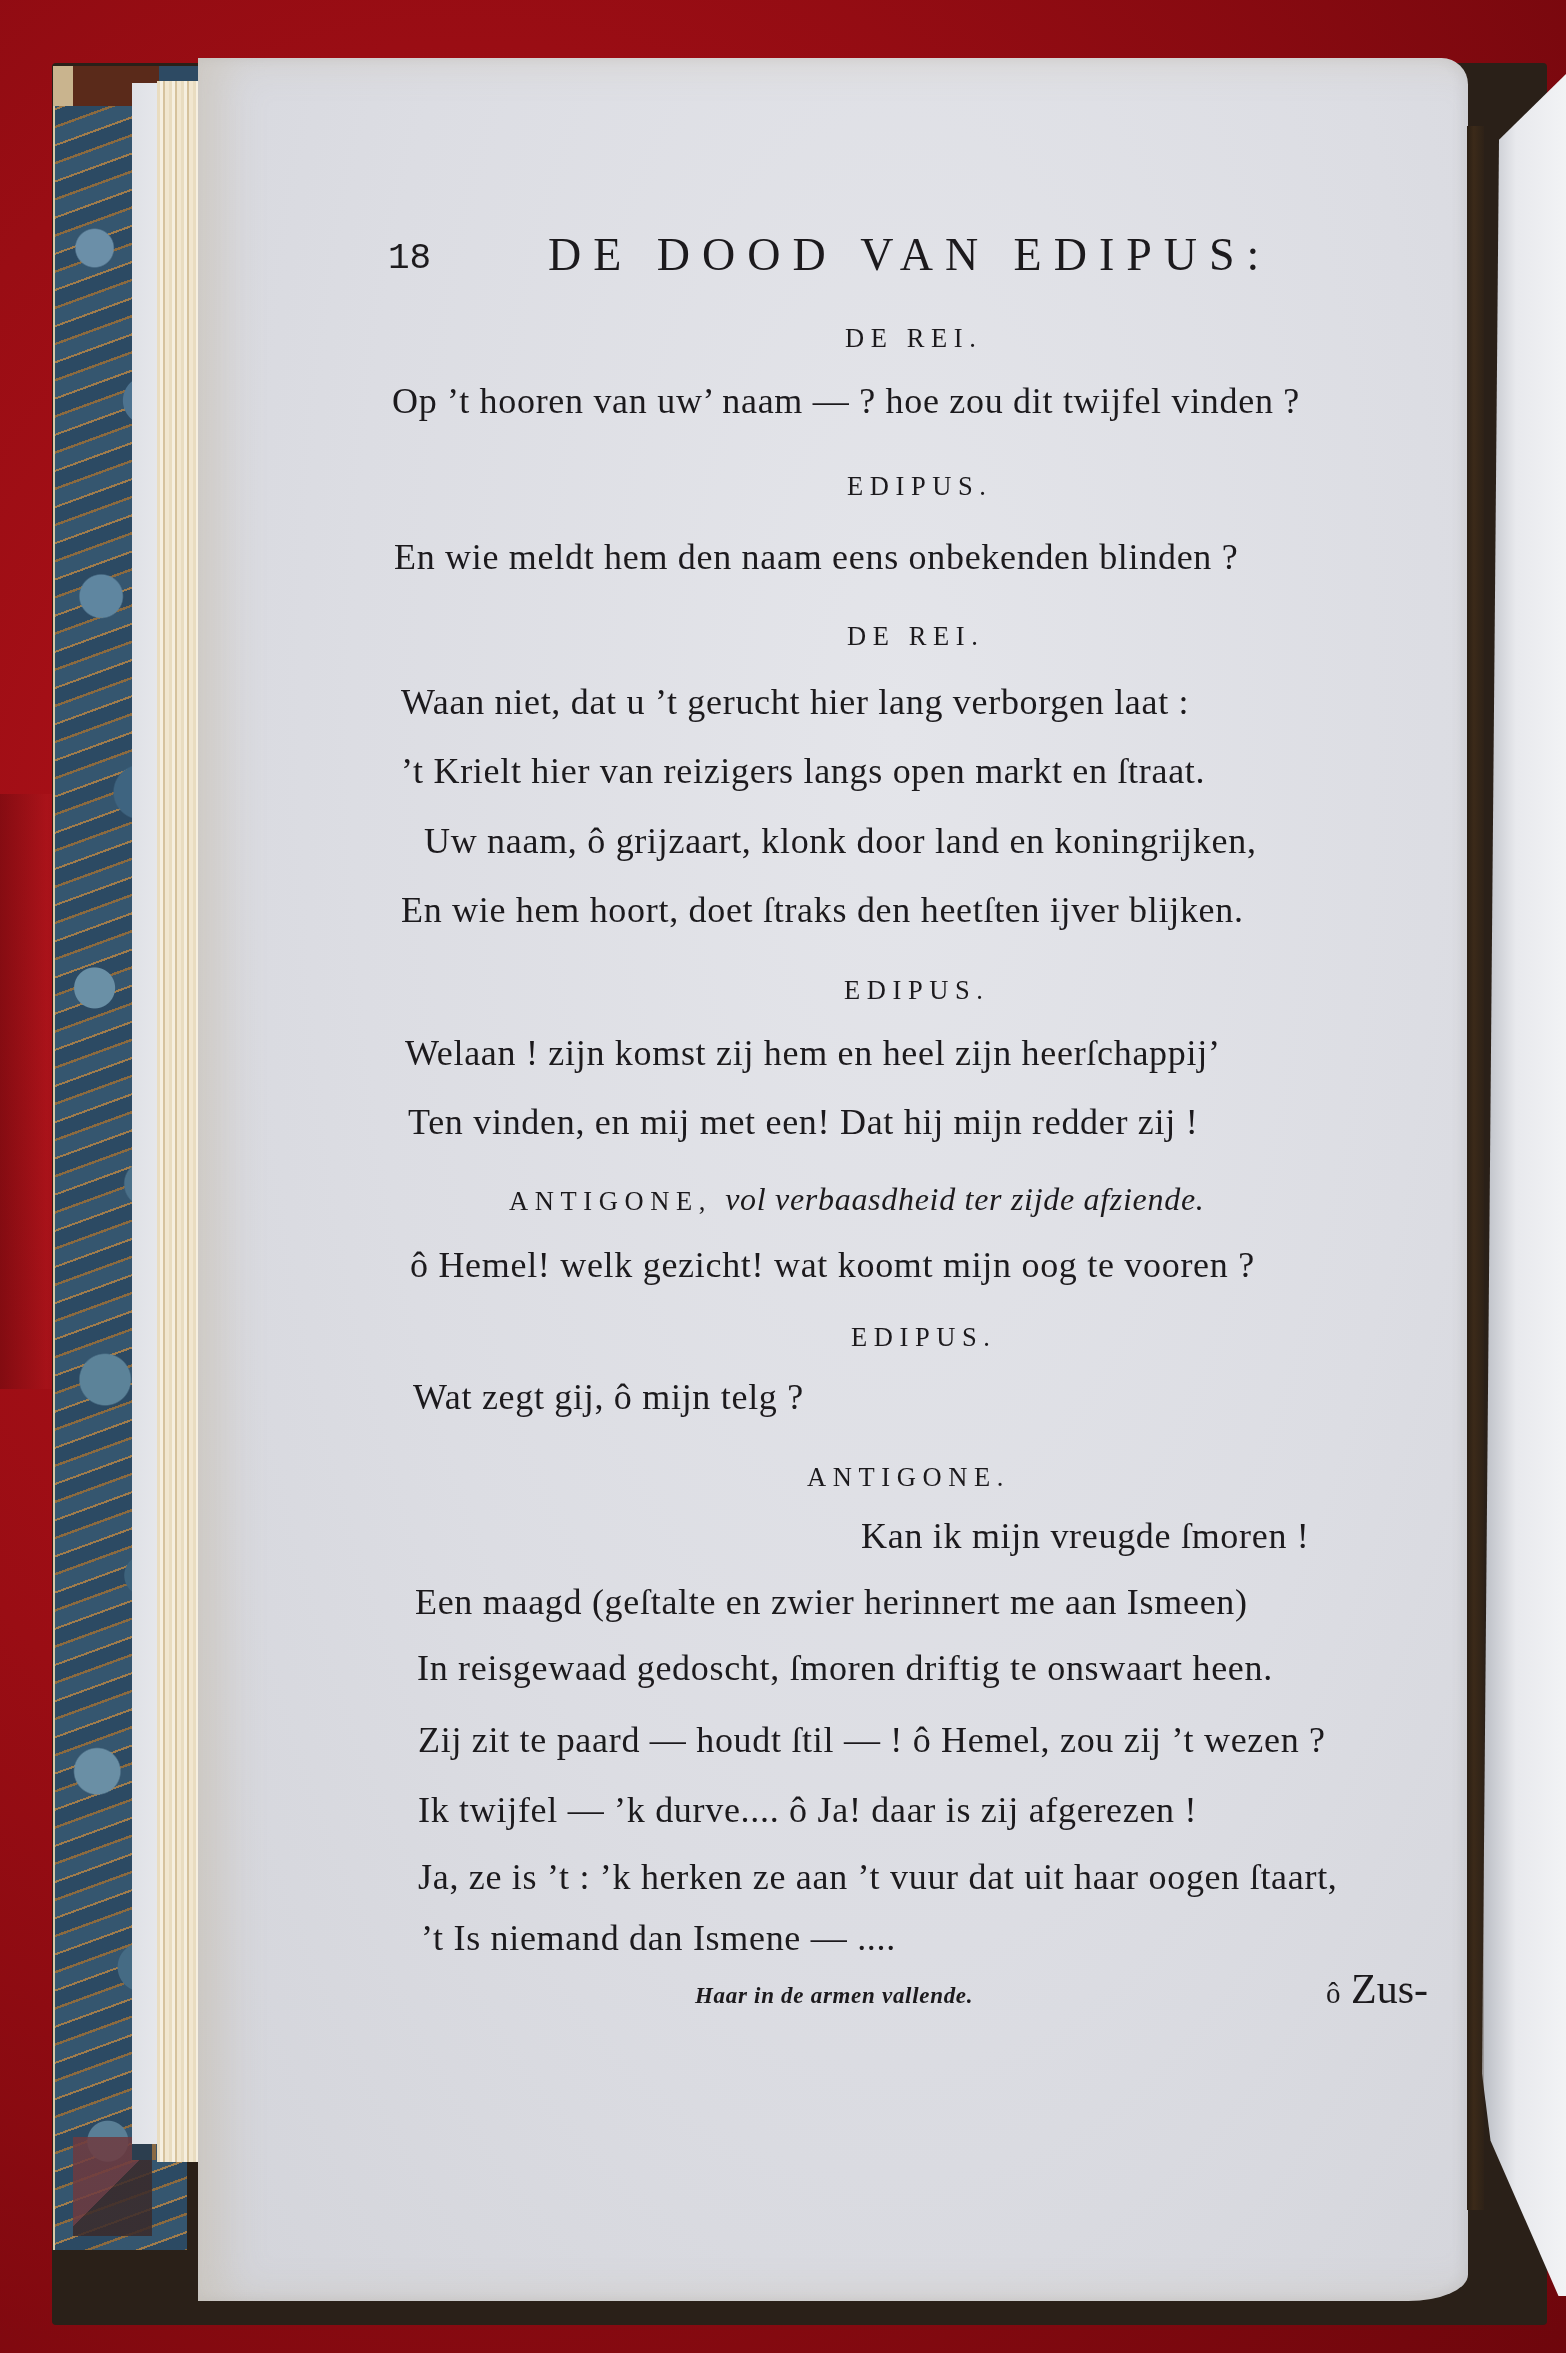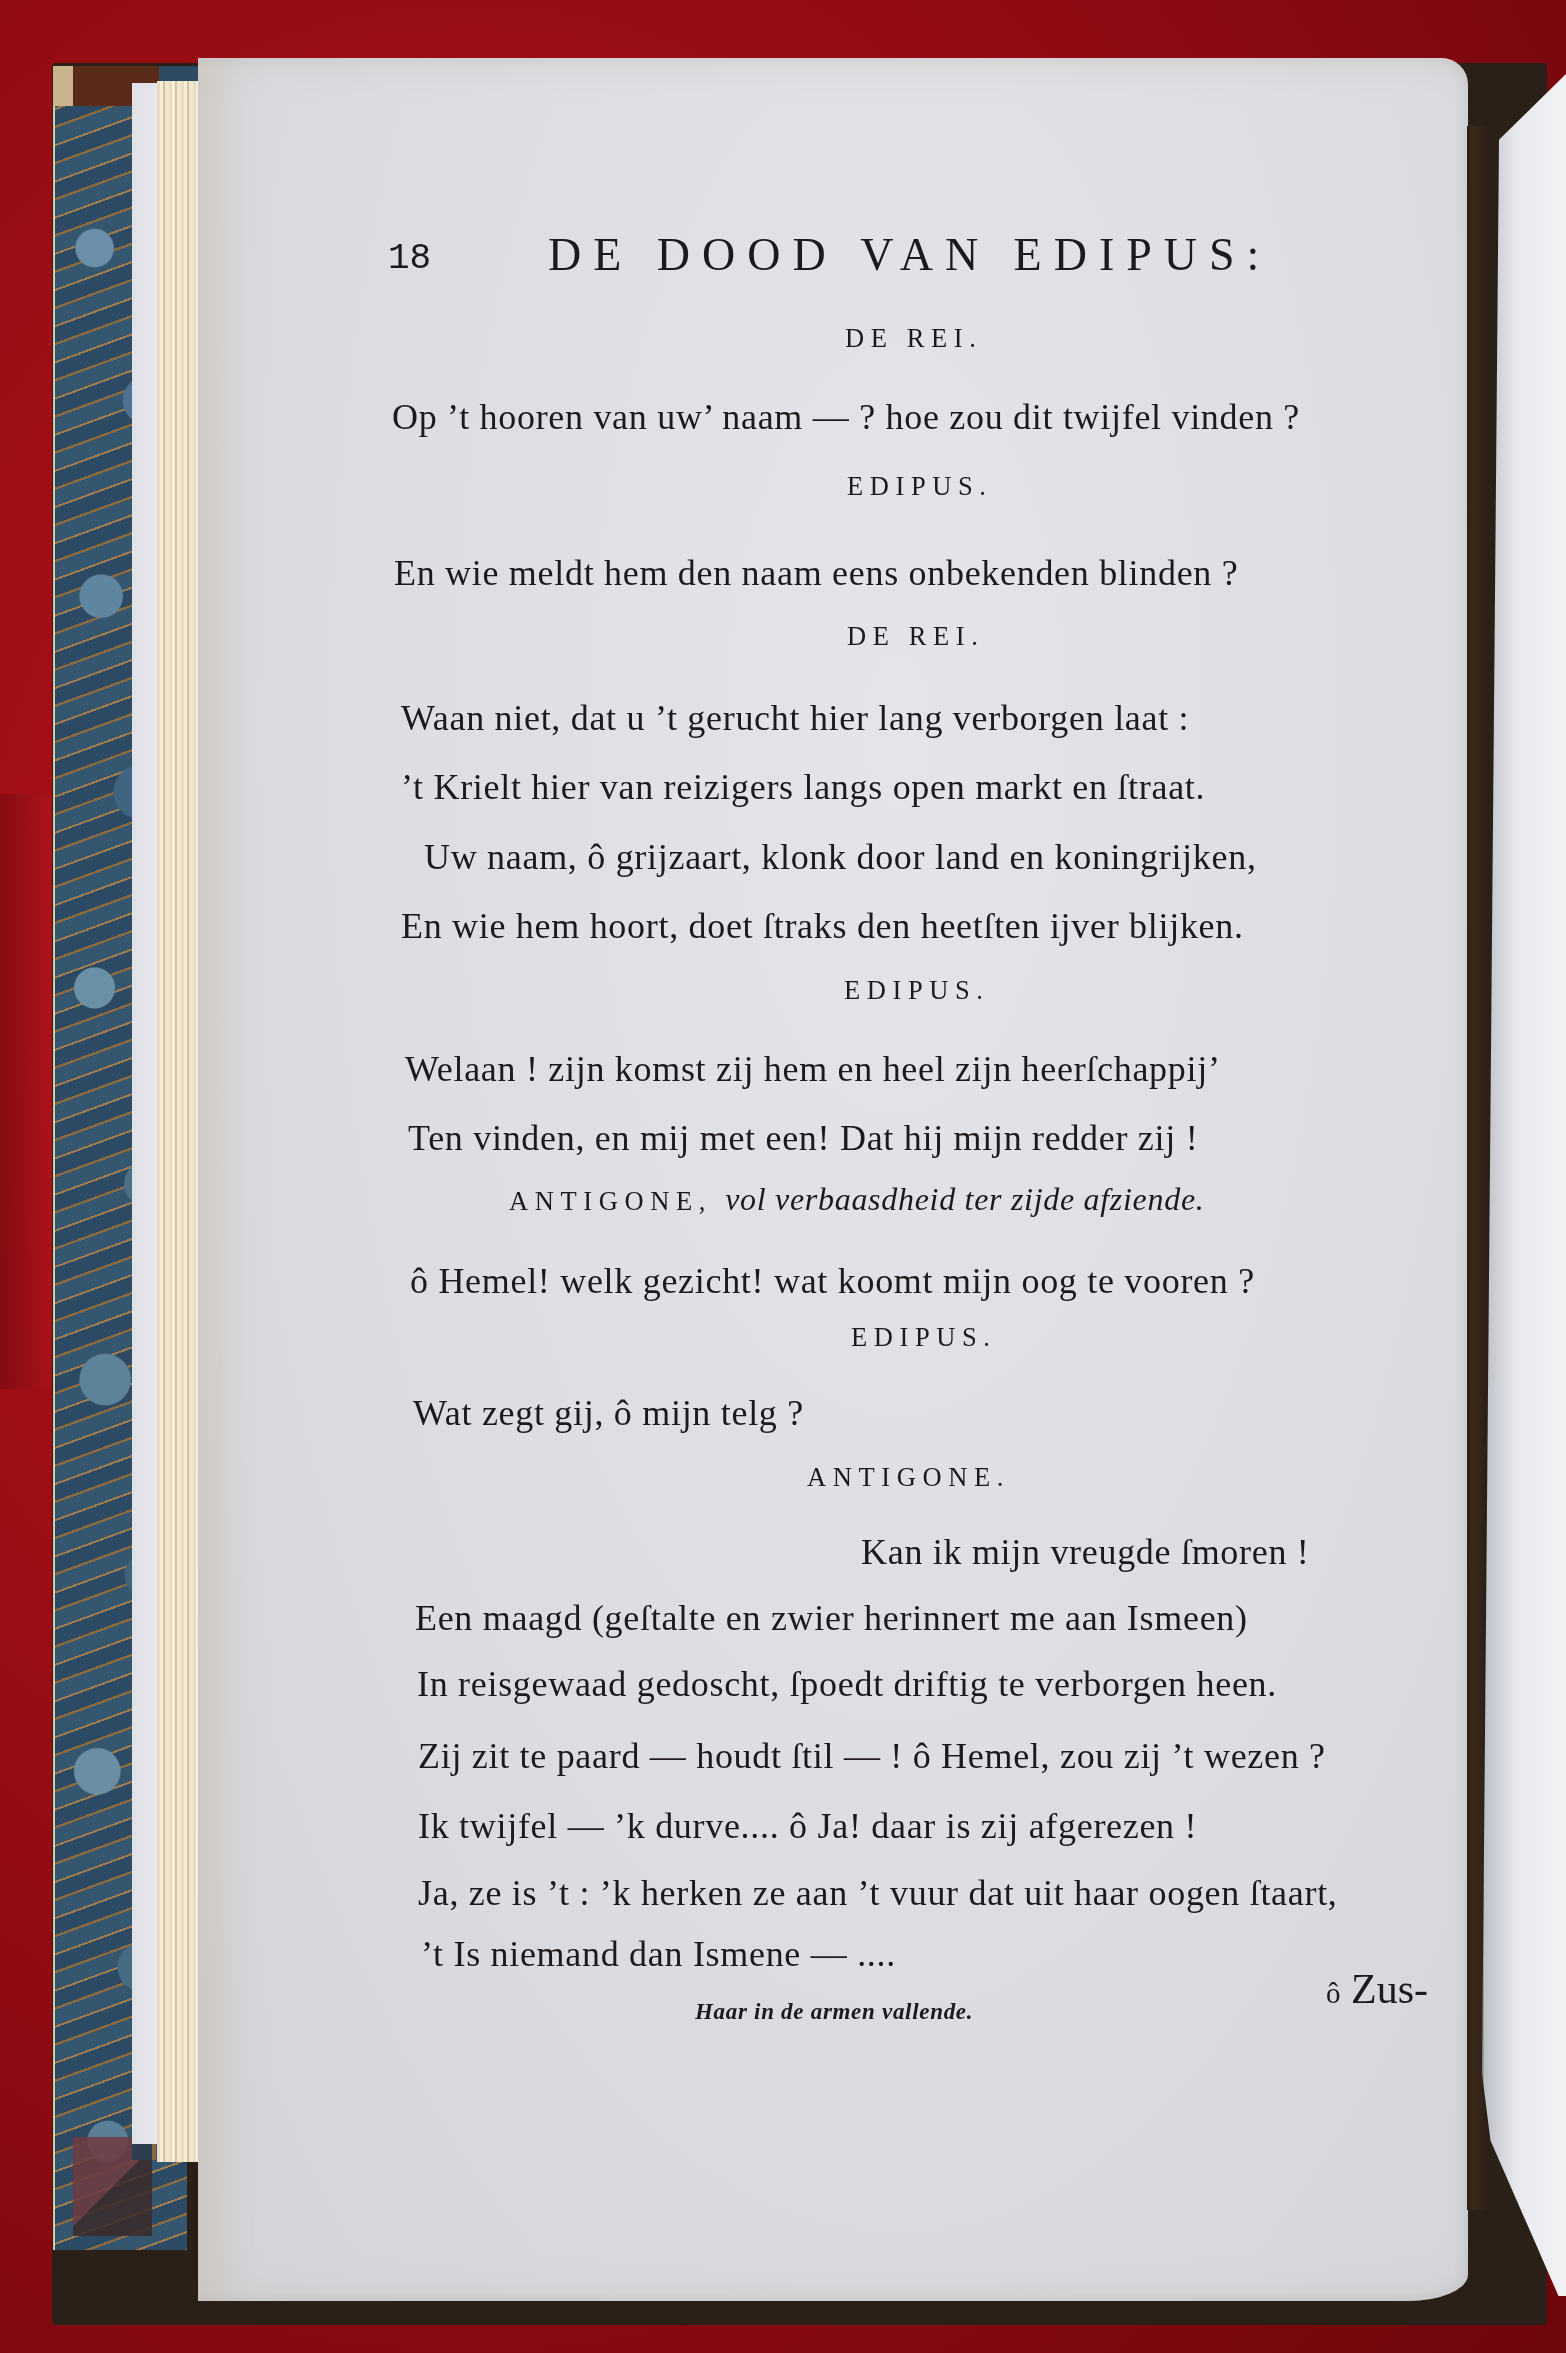--- a/index.html
+++ b/index.html
@@ -56,21 +56,21 @@
   .gutter-shadow { position:absolute; left:1467px; top:126px; width:17px; height:2084px;
     background: linear-gradient(90deg, #2b1f14 0%, #3b2a19 40%, rgba(60,40,20,0.2) 100%); }
   .next-page { position:absolute; left:1482px; top:73px; width:85px; height:2223px;
     background: linear-gradient(90deg, #b9bcc3 0%, #e8e9ed 40%, #f2f3f5 100%);
     clip-path: polygon(20% 3%, 100% 0, 100% 100%, 90% 100%, 10% 93%, 0 90%); }
 
   .text { position: absolute; color: #1c1a1d; white-space: nowrap; }
   .page-number { left: 388px; top: 238px; font-size: 36px; font-family: Liberation Mono, monospace; }
   .running-head { left: 548px; top: 228px; font-size: 46px; letter-spacing: 12px; }
   .speaker { font-size: 26.5px; letter-spacing: 6.6px; }
-  .verse { font-size: 36px; letter-spacing: 0.7px; margin-top: 16px; }
+  .verse { font-size: 36px; letter-spacing: 0.7px; }
   .italic { font-style: italic; }
   .catchword { font-size: 42px; }
   .catchword small { font-size: 29px; }
 </style>
 </head>
 <body>
 
 <div class="cloth-fold" style="top:794px;"></div>
 <div class="cover"></div>
 <div class="marble-board"></div>
@@ -108,21 +108,21 @@
   <span class="italic verse" style="letter-spacing:0.7px; font-size:32px;">vol verbaasdheid ter zijde afziende.</span>
 </div>
 <div class="text verse" style="left:410px; top:1244px;">ô Hemel! welk gezicht! wat koomt mijn oog te vooren ?</div>
 
 <div class="text speaker" style="left:851px; top:1322px;">EDIPUS.</div>
 <div class="text verse" style="left:413px; top:1376px;">Wat zegt gij, ô mijn telg ?</div>
 
 <div class="text speaker" style="left:807px; top:1462px;">ANTIGONE.</div>
 <div class="text verse" style="left:861px; top:1515px;">Kan ik mijn vreugde ſmoren !</div>
 <div class="text verse" style="left:415px; top:1581px;">Een maagd (geſtalte en zwier herinnert me aan Ismeen)</div>
-<div class="text verse" style="left:417px; top:1647px;">In reisgewaad gedoscht, ſpoedt driftig te verborgen heen.</div>
+<div class="text verse" style="left:417px; top:1647px;">In reisgewaad gedoscht, ſmoren driftig te onswaart heen.</div>
 <div class="text verse" style="left:418px; top:1719px;text-align:center;">Zij zit te paard — houdt ſtil — ! ô Hemel, zou zij ’t wezen ?</div>
 <div class="text verse" style="left:418px; top:1789px;">Ik twijfel — ’k durve.... ô Ja! daar is zij afgerezen !</div>
 <div class="text verse" style="left:418px; top:1856px;">Ja, ze is ’t : ’k herken ze aan ’t vuur dat uit haar oogen ſtaart,</div>
 <div class="text verse" style="left:421px; top:1917px;">’t Is niemand dan Ismene — ....</div>
 
 <div class="text verse italic" style="left:695px; top:1983px; font-weight:bold; font-size:23px;">Haar in de armen vallende.</div>
 <div class="text catchword" style="left:1326px; top:1965px;">
   <small>ô</small>
   <span>Zus-</span>
 </div>

